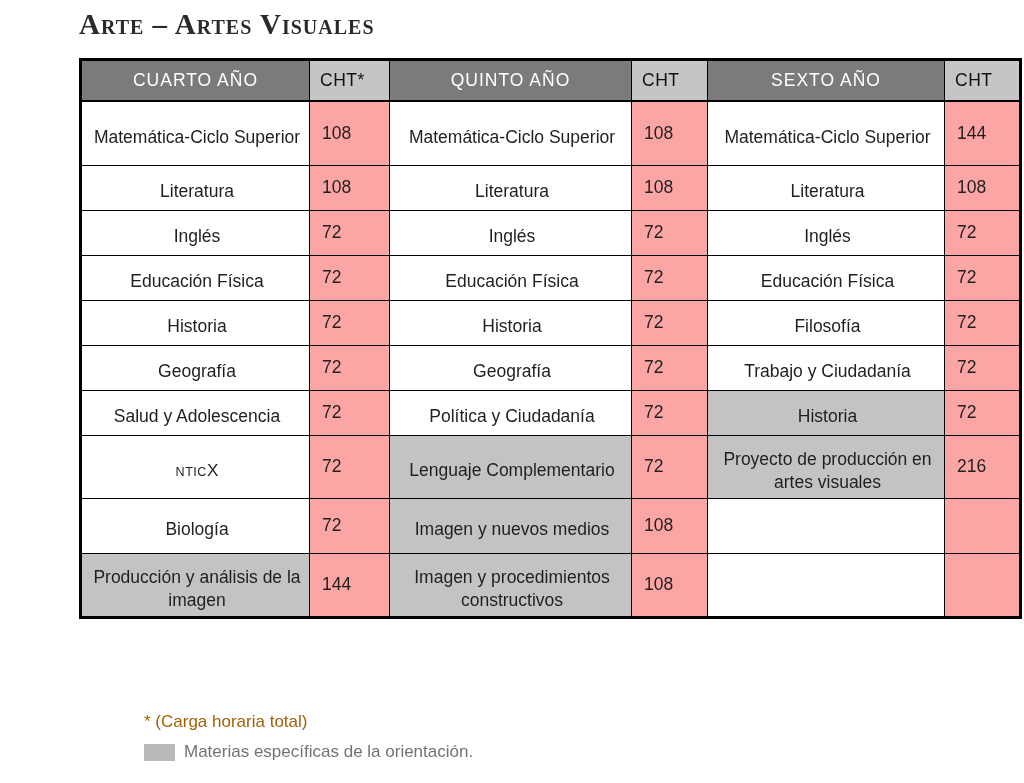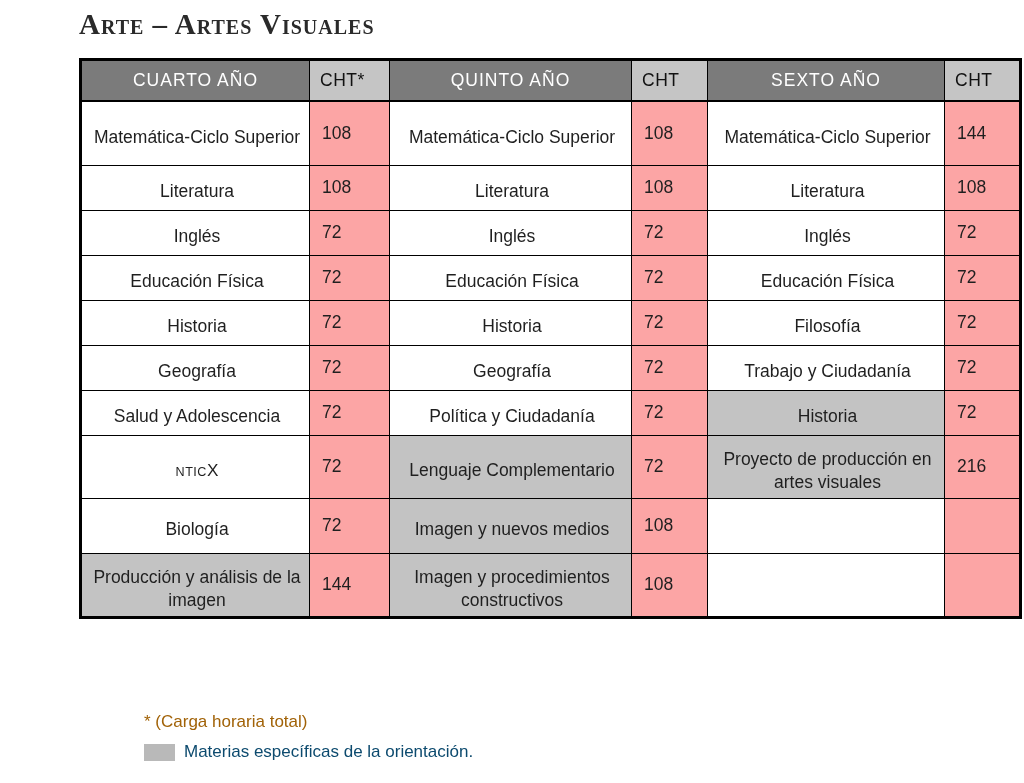--- a/index.html
+++ b/index.html
@@ -90,21 +90,21 @@
   .footnote-cht {
     position: absolute;
     left: 103px; top: 712px;
     font-size: 17px;
     color: #a16207;
   }
   .footnote-legend {
     position: absolute;
     left: 103px; top: 742px;
     font-size: 17px;
-    color: #0c4a6e;
+    color: #737373;
     display: flex;
     align-items: center;
   }
   .legend-swatch {
     display: inline-block;
     width: 31px; height: 17px;
     background: var(--swatch, #b9b9b9);
     margin-right: 9px;
   }
 </style>

